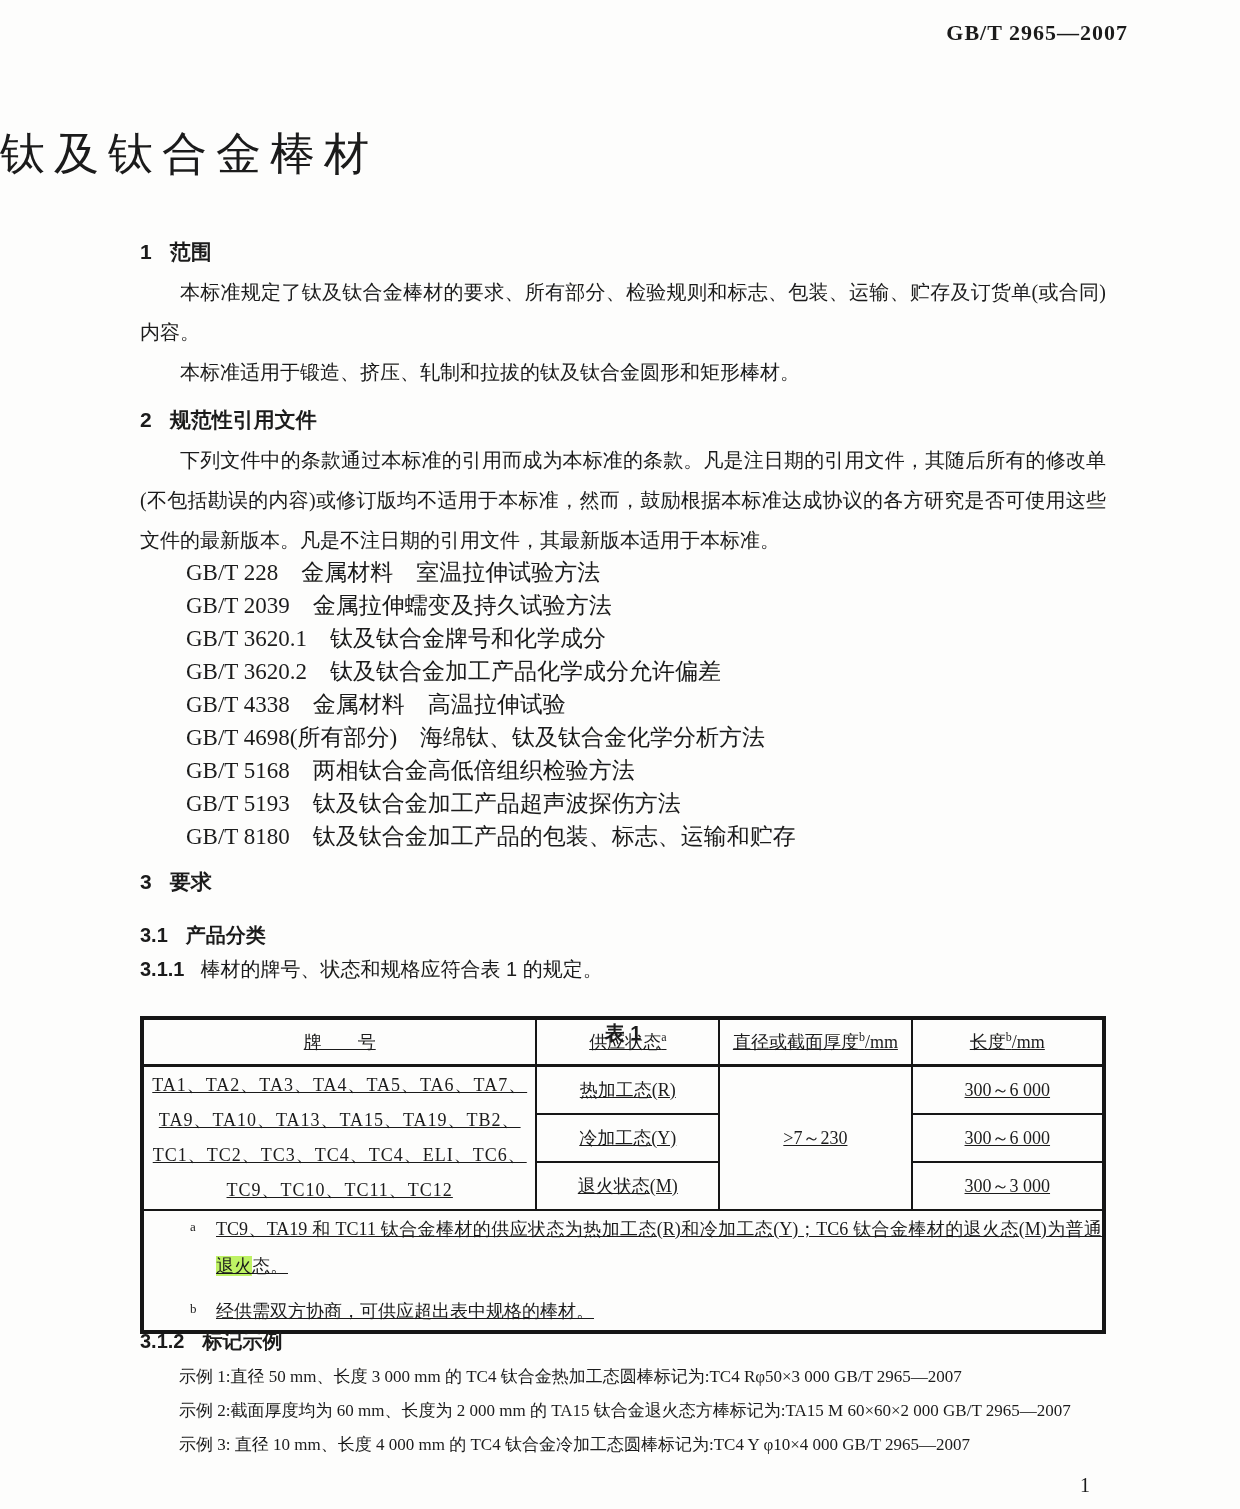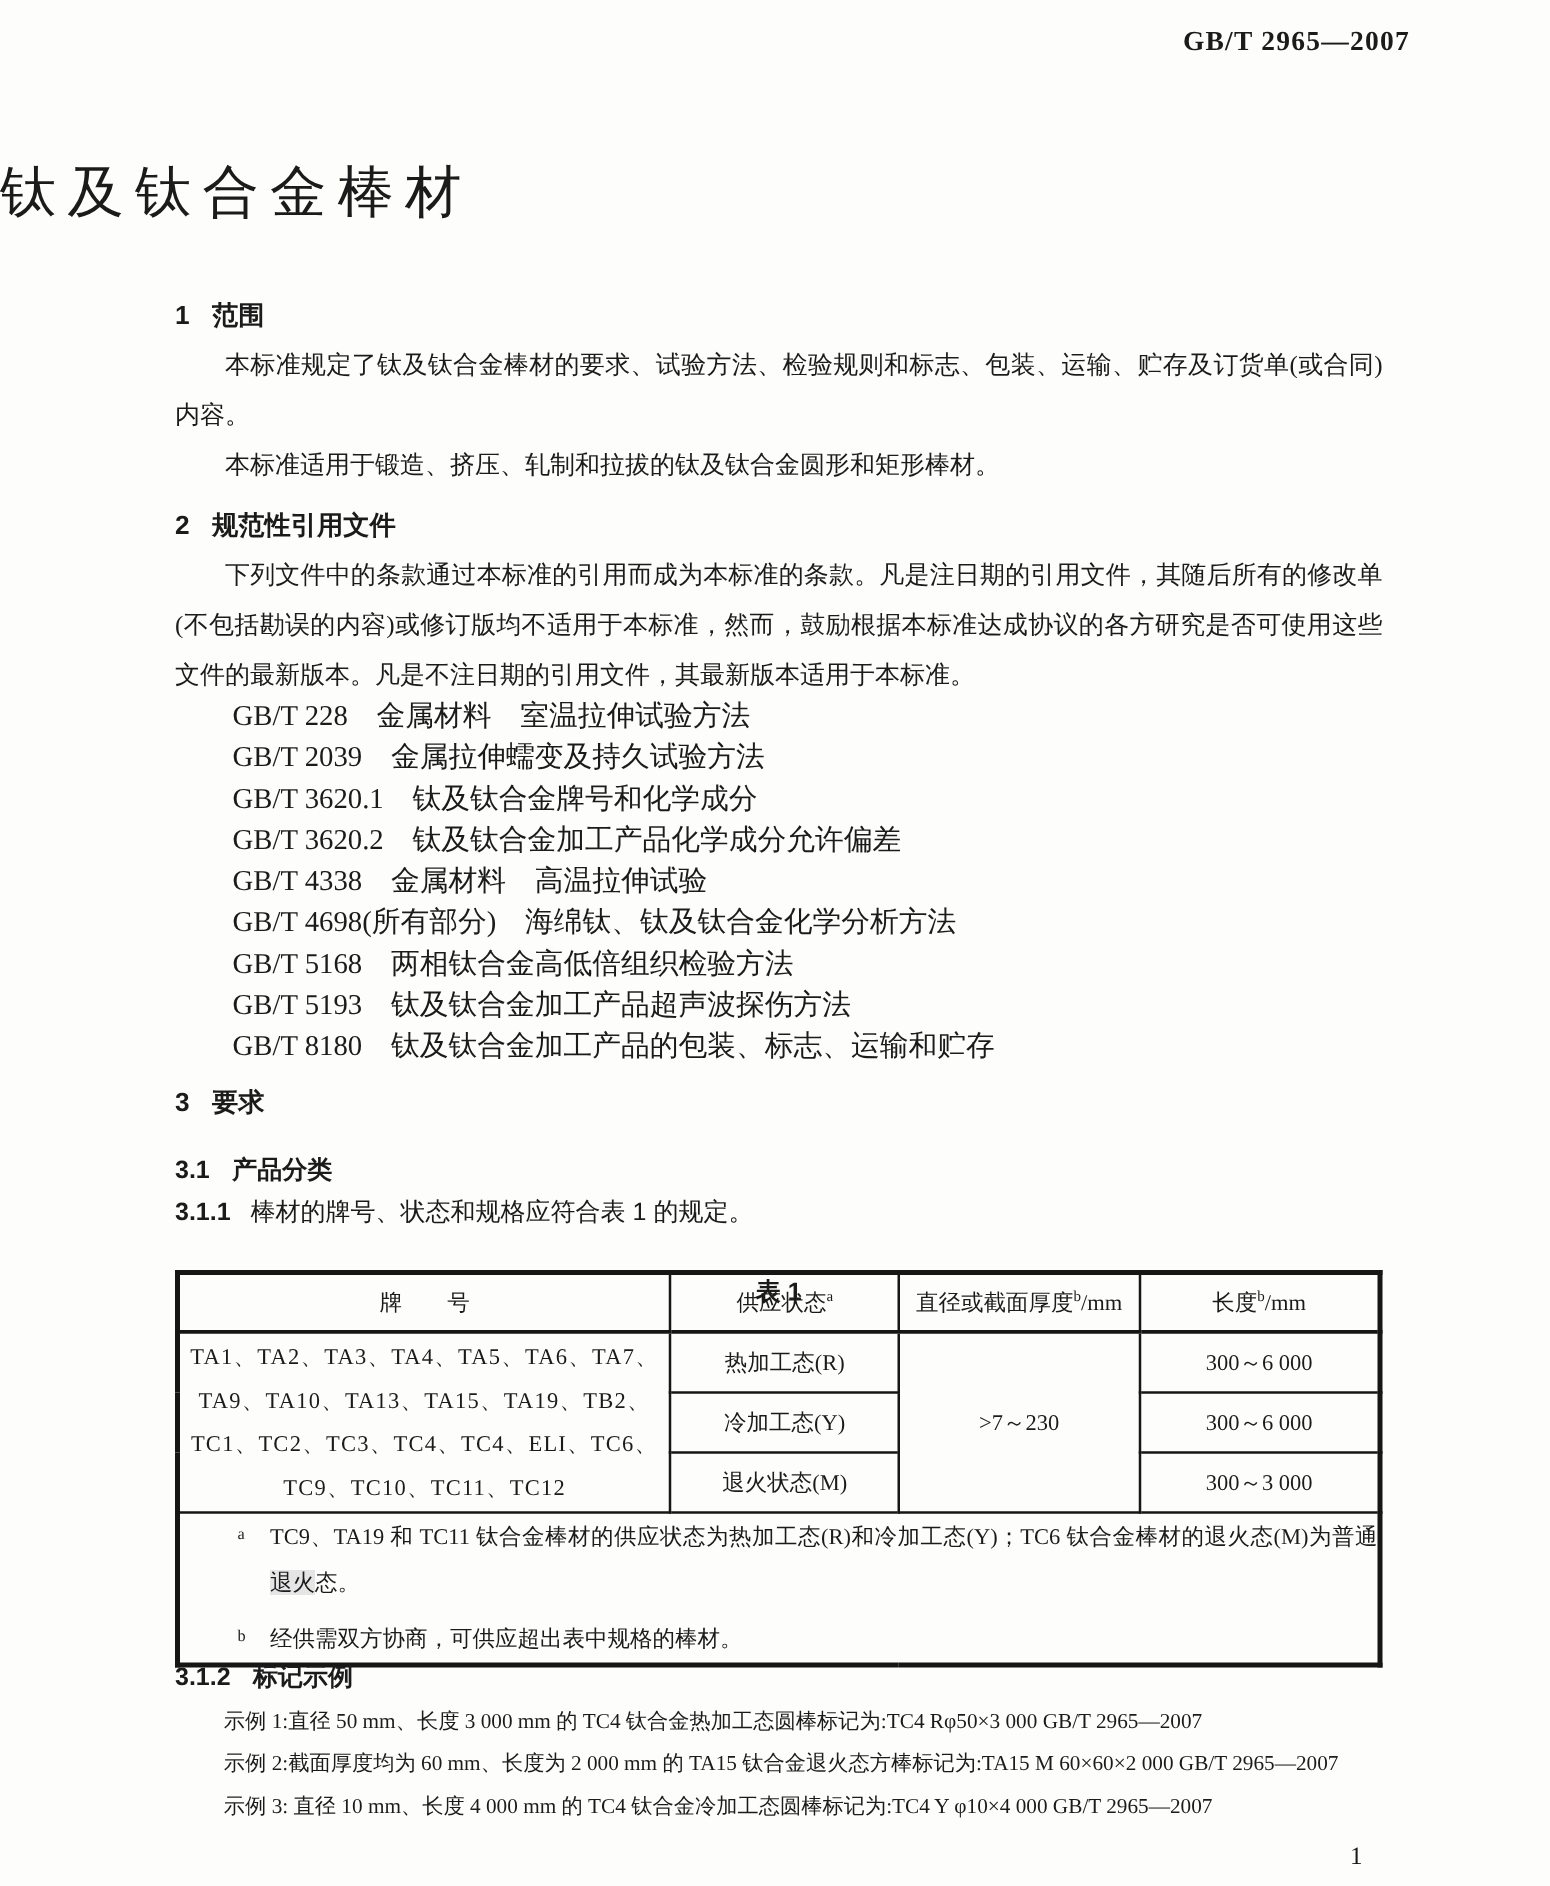--- a/index.html
+++ b/index.html
@@ -40,57 +40,57 @@
   }
   .clause .num{font-weight:bold;margin-right:16px;}
   .tbl-caption{
     text-align:center;font-weight:bold;font-size:20px;
     font-family:"Liberation Sans","DejaVu Sans",sans-serif;
   }
   table.t1{
     border-collapse:collapse;width:966px;table-layout:fixed;
     border:4px solid #161616;font-size:18px;
   }
-  table.t1 th, table.t1 td{border:2px solid #161616;padding:0;}
+  table.t1 th, table.t1 td{border:2px solid #161616;padding:0;text-decoration:underline;}
   table.t1 thead th{
     height:44px;font-weight:normal;text-align:center;
     border-bottom:3px solid #161616;font-size:18px;
   }
   table.t1 td{height:46px;text-align:center;vertical-align:middle;}
   td.grade-cell{
     text-align:left;vertical-align:middle;
     padding:6px 10px 6px 13px;line-height:35px;letter-spacing:1px;
   }
   td.notes-cell{
     border-top:3px solid #161616;text-align:left;vertical-align:top;
     padding:16px 24px 18px 0;height:auto;
   }
   .note{position:relative;padding-left:72px;line-height:37px;font-size:18px;text-align:justify;}
   .note + .note{margin-top:8px;}
   .note .mk{position:absolute;left:46px;top:-3px;font-size:13px;}
-  .hl{background:#e5e5e5;margin-top:44px;}
+  .hl{background:#bef264;margin-top:44px;}
   sup.hsup{font-size:12px;}
   .examples{font-size:17px;line-height:34px;}
   .example{margin:0;text-indent:2.3em;text-align:justify;}
   .page-num{position:absolute;top:1474px;right:150px;font-size:20px;}
 </style>
 </head>
 <body>
 
 <div class="page">
 
   <div class="hdr-code">GB/T 2965—2007</div>
 
   <div class="doc-title">钛及钛合金棒材</div>
 
   <div class="abs sec-h" style="top:238px;">
     <span class="num">1</span><span>范围</span>
   </div>
 
-  <p class="abs body-p" style="top:272px;">本标准规定了钛及钛合金棒材的要求、试验方法、检验规则和标志、包装、运输、贮存及订货单(或合同)内容。</p>
+  <p class="abs body-p" style="top:272px;">本标准规定了钛及钛合金棒材的要求、所有部分、检验规则和标志、包装、运输、贮存及订货单(或合同)内容。</p>
   <p class="abs body-p" style="top:352px;">本标准适用于锻造、挤压、轧制和拉拔的钛及钛合金圆形和矩形棒材。</p>
 
   <div class="abs sec-h" style="top:406px;">
     <span class="num">2</span><span>规范性引用文件</span>
   </div>
 
   <p class="abs body-p" style="top:440px;">下列文件中的条款通过本标准的引用而成为本标准的条款。凡是注日期的引用文件，其随后所有的修改单(不包括勘误的内容)或修订版均不适用于本标准，然而，鼓励根据本标准达成协议的各方研究是否可使用这些文件的最新版本。凡是不注日期的引用文件，其最新版本适用于本标准。</p>
 
   <div class="abs refs" style="top:556px;">
     <div class="ref-item">GB/T 228　金属材料　室温拉伸试验方法</div>

